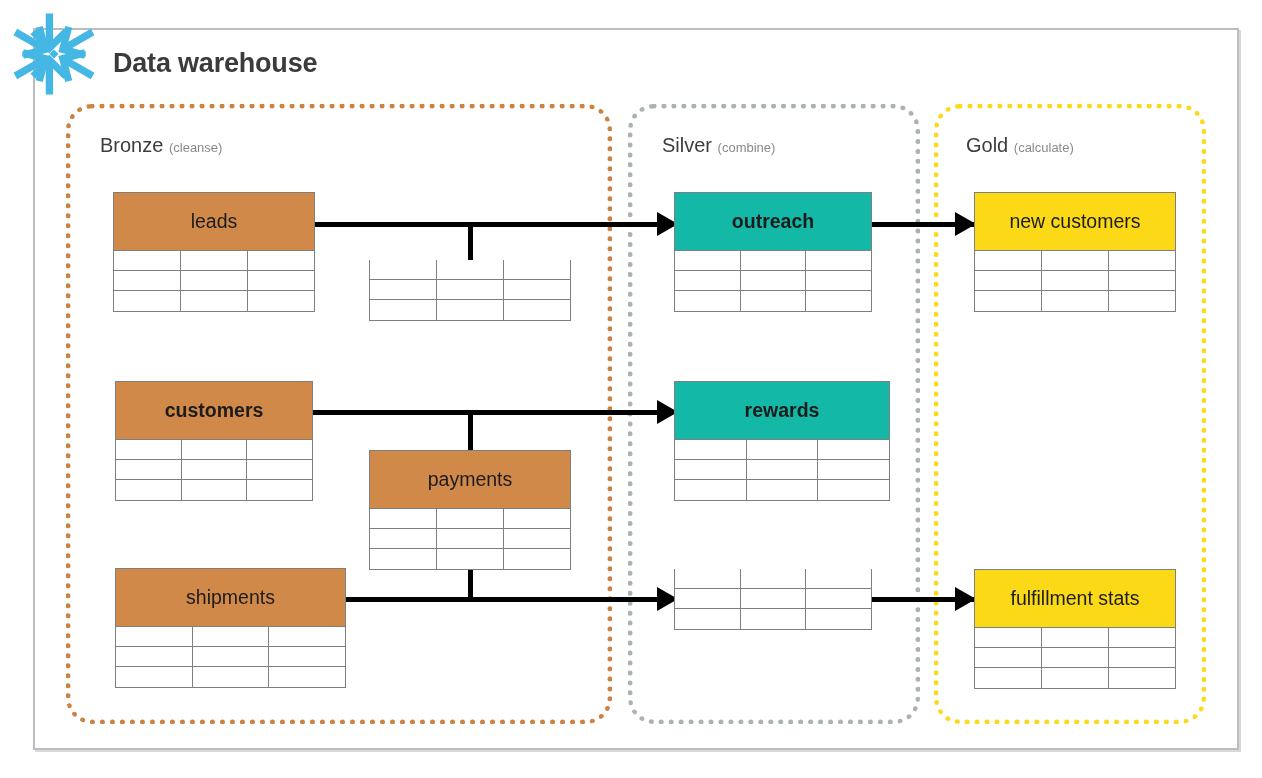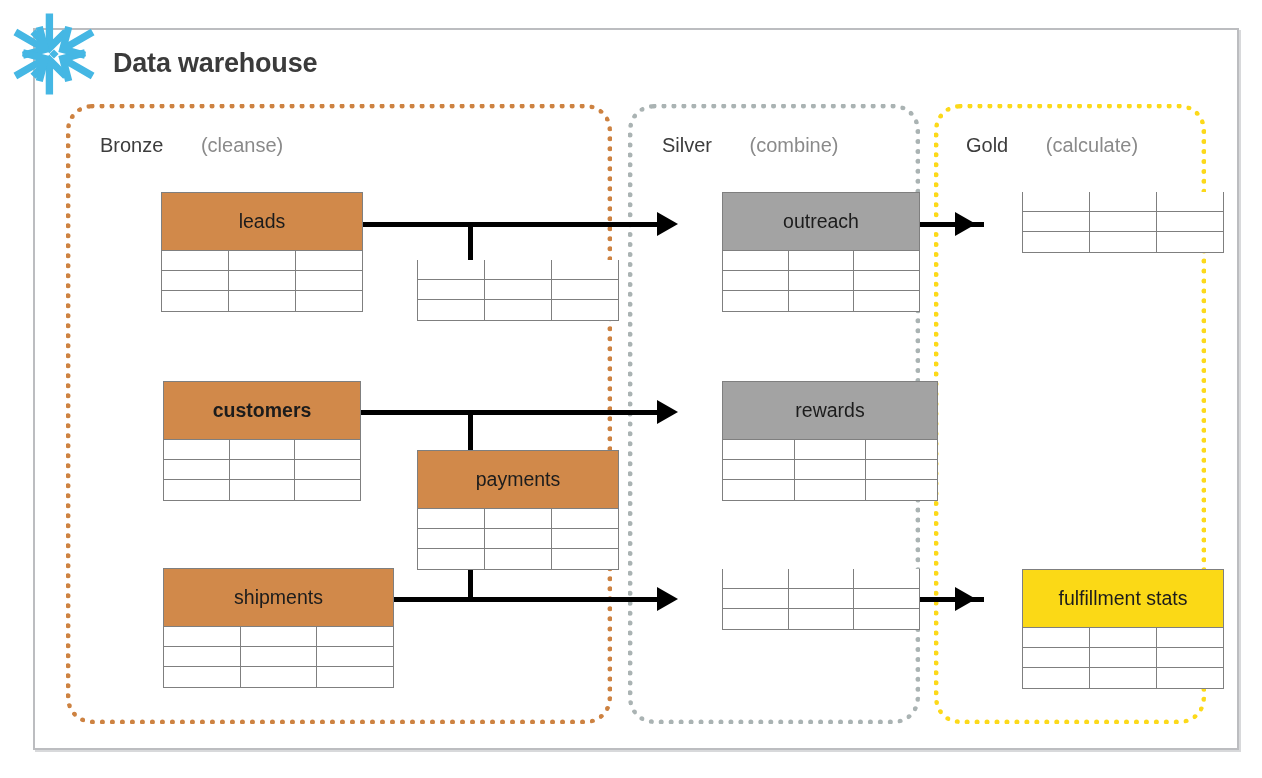--- a/index.html
+++ b/index.html
@@ -57,33 +57,31 @@
   .zone-gold  { left:934px; top:104px; width:272px; height:620px; border-color:#fcd919; }
 
   .zone-label{
     position:absolute;
     white-space:nowrap;
     color:#3c3c3c;
     font-size:20px;
   }
   .zone-label .sub{
     color:#8a8a8a;
-    font-size:20px;
-    margin-left:32px;
+    font-size:13px;
   }
   .lbl-bronze{ left:100px; top:134px; }
   .lbl-silver{ left:662px; top:134px; }
   .lbl-gold  { left:966px; top:134px; }
 
   
   .node{
     position:absolute;
     box-sizing:border-box;
     z-index:3;
-    margin-left:48px;
   }
   .node .hdr{
     box-sizing:border-box;
     border:1.6px solid #7f7f7f;
     height:59px;
     display:flex;
     align-items:center;
     justify-content:center;
     font-size:19.5px;
     color:#1c1c1c;
@@ -104,21 +102,21 @@
   }
   .node .grow:last-child{border-bottom:none;}
   .node .gcell{
     flex:1 1 0;
     box-sizing:border-box;
     border-right:1.6px solid #7f7f7f;
   }
   .node .gcell:last-child{border-right:none;}
 
   .fill-bronze .hdr{ background:#d1894a; }
-  .fill-silver .hdr{ background:#a3a3a3; }
+  .fill-silver .hdr{ background:#14b8a6;font-weight:bold; }
   .fill-gold   .hdr{ background:#fbd916; }
 
   
   .hline{
     position:absolute;
     background:#000000;
     height:5px;
     z-index:2;
   }
   .vline{
@@ -359,20 +357,21 @@
       </div>
     <div class="grow">
         <div class="gcell"></div>
         <div class="gcell"></div>
         <div class="gcell"></div>
       </div>
   </div>
 </div>
 
 <div class="node fill-gold" style="left:974px; top:192px; width:202px;">
+  <div class="hdr">new customers</div>
   <div class="grid">
     <div class="grow">
         <div class="gcell"></div>
         <div class="gcell"></div>
         <div class="gcell"></div>
       </div>
     <div class="grow">
         <div class="gcell"></div>
         <div class="gcell"></div>
         <div class="gcell"></div>

